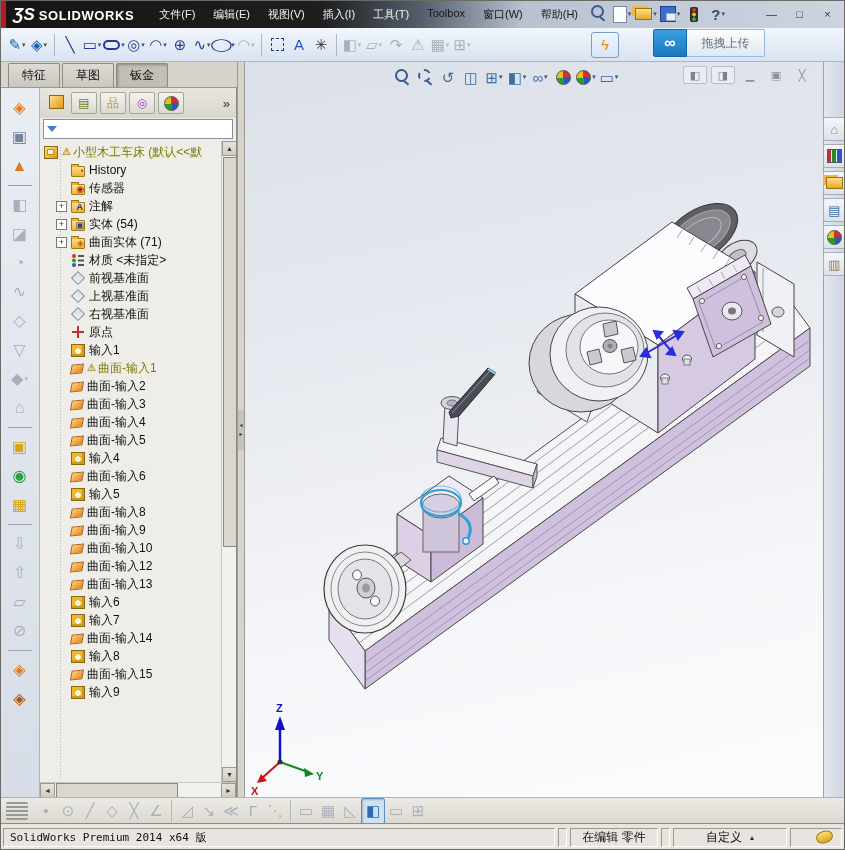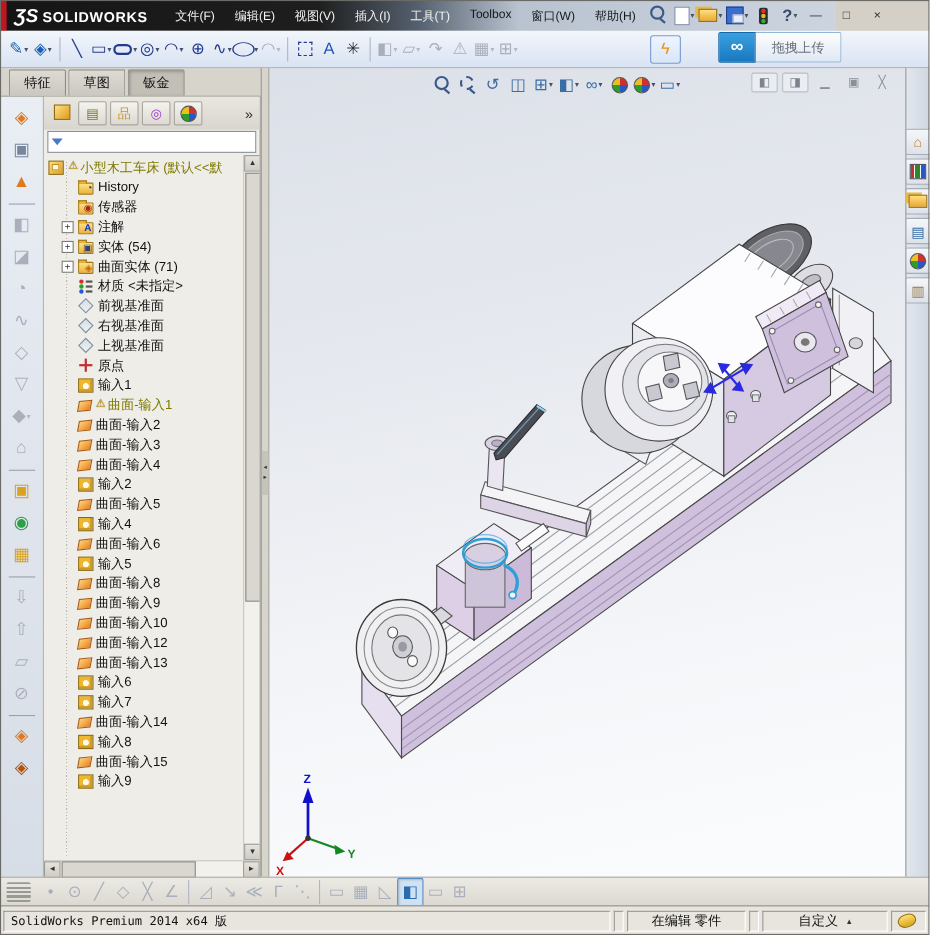--- a/index.html
+++ b/index.html
@@ -1,21 +1,21 @@
 <!DOCTYPE html>
 <html><head>
 <meta charset="utf-8">
 <style>
   html,body{margin:0;padding:0}
   body{width:845px;height:850px;position:relative;overflow:hidden;background:#d4d0c8;
        font-family:"Liberation Sans","DejaVu Sans",sans-serif;user-select:none}
   .frame{position:absolute;inset:0;border:1px solid #6a6a66;box-sizing:border-box;pointer-events:none;z-index:99}
 
   
-  .titlebar{position:absolute;left:0;top:0;width:760px;height:28px;display:flex;align-items:center;
+  .titlebar{position:absolute;left:0;top:0;width:845px;height:28px;display:flex;align-items:center;
     background:linear-gradient(90deg,#151515 0%,#1e1e1e 38%,#55606e 50%,#b9c3d0 62%,#ccd4df 100%)}
   .accent{width:6px;height:28px;flex:none}
   .brand{margin-left:7px;color:#fff;display:flex;align-items:baseline;gap:4px;flex:none}
   .brand .mark{font-style:italic;font-weight:bold;font-size:17px;line-height:1}
   .brand .name{font-weight:bold;font-size:13px;letter-spacing:.6px}
   .menus{display:flex;margin-left:16px;flex:none}
   .menu{color:#f2f2f2;font-size:11px;padding:4px 9px;cursor:default;white-space:nowrap}
   .menu.dark{color:#15181d}
   .qbar{display:flex;align-items:center;gap:2px;margin-left:0}
   .winbtns{display:flex;margin-left:auto;margin-right:5px;gap:3px}
@@ -178,21 +178,21 @@
       display:flex;align-items:center;padding-left:6px}
 
   
   .statusbar{position:absolute;left:0;top:823px;width:845px;height:27px;box-sizing:border-box;
       background:#e8e5de;border-top:1px solid #8c8c86;display:flex;align-items:center;
       padding:2px 3px;gap:3px;font-size:12px;color:#111}
   .scell{border:1px solid;border-color:#9a9a94 #fff #fff #9a9a94;height:19px;box-sizing:border-box;
       display:flex;align-items:center;padding:0 6px;background:#e8e5de;overflow:hidden;white-space:nowrap}
   .scell.product{width:552px;flex:none;font-family:"DejaVu Sans Mono","Liberation Mono",monospace;font-size:11px}
   .scell.thin{width:9px;padding:0;flex:none}
-  .scell.mode{width:108px;justify-content:center;flex:none}
+  .scell.mode{width:88px;justify-content:center;flex:none}
   .scell.custom{width:114px;justify-content:center;gap:8px;flex:none}
   .scell.tagcell{flex:1;justify-content:flex-end}
   .sortarrow{font-size:8px;color:#333}
 </style>
 </head>
 <body>
 
 <div class="titlebar">
   <div class="accent" id="accent" style="background: rgb(192, 22, 34);"></div>
   <div class="brand">
@@ -463,27 +463,27 @@
         <div class="trow">
           <span class="tind"></span>
           <span class="tspace"></span>
           <span class="tico plane"></span>
           <span class="tlab">前视基准面</span>
         </div>
         <div class="trow">
           <span class="tind"></span>
           <span class="tspace"></span>
           <span class="tico plane"></span>
+          <span class="tlab">上视基准面</span>
+        </div>
+        <div class="trow">
+          <span class="tind"></span>
+          <span class="tspace"></span>
+          <span class="tico plane"></span>
           <span class="tlab">右视基准面</span>
-        </div>
-        <div class="trow">
-          <span class="tind"></span>
-          <span class="tspace"></span>
-          <span class="tico plane"></span>
-          <span class="tlab">上视基准面</span>
         </div>
         <div class="trow">
           <span class="tind"></span>
           <span class="tspace"></span>
           <span class="tico origin"></span>
           <span class="tlab">原点</span>
         </div>
         <div class="trow">
           <span class="tind"></span>
           <span class="tspace"></span>
@@ -507,26 +507,20 @@
           <span class="tind"></span>
           <span class="tspace"></span>
           <span class="tico surface"></span>
           <span class="tlab">曲面-输入3</span>
         </div>
         <div class="trow">
           <span class="tind"></span>
           <span class="tspace"></span>
           <span class="tico surface"></span>
           <span class="tlab">曲面-输入4</span>
-        </div>
-        <div class="trow">
-          <span class="tind"></span>
-          <span class="tspace"></span>
-          <span class="tico import"></span>
-          <span class="tlab">输入2</span>
         </div>
         <div class="trow">
           <span class="tind"></span>
           <span class="tspace"></span>
           <span class="tico surface"></span>
           <span class="tlab">曲面-输入5</span>
         </div>
         <div class="trow">
           <span class="tind"></span>
           <span class="tspace"></span>

